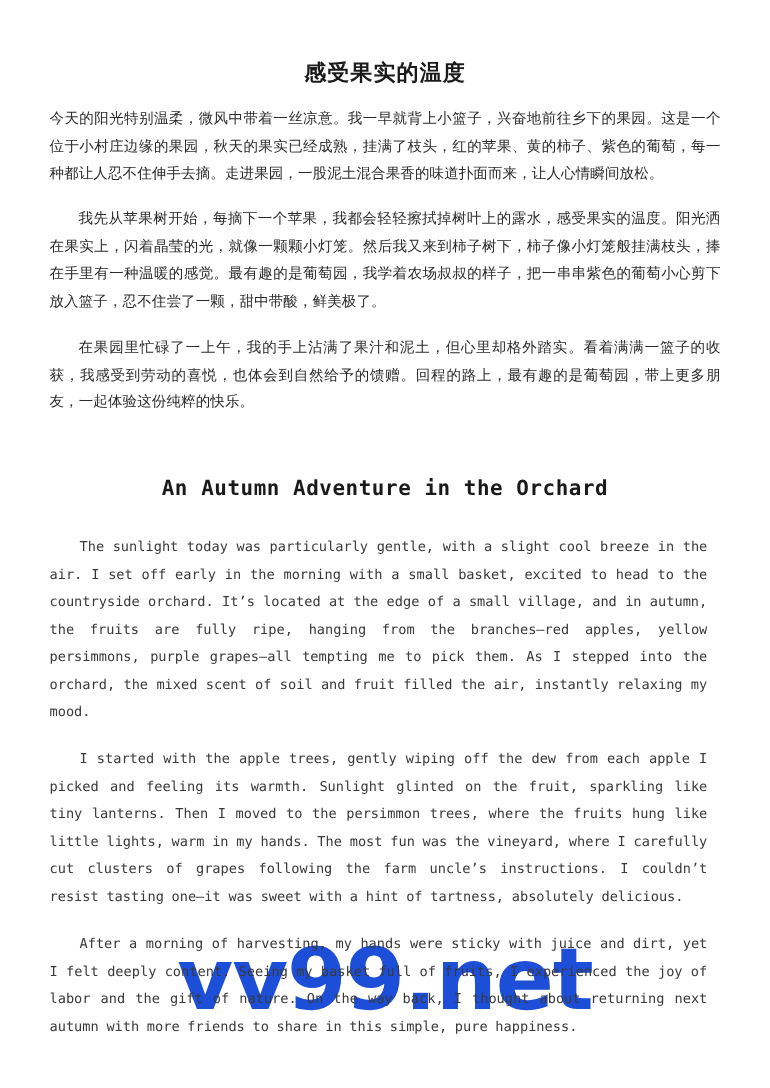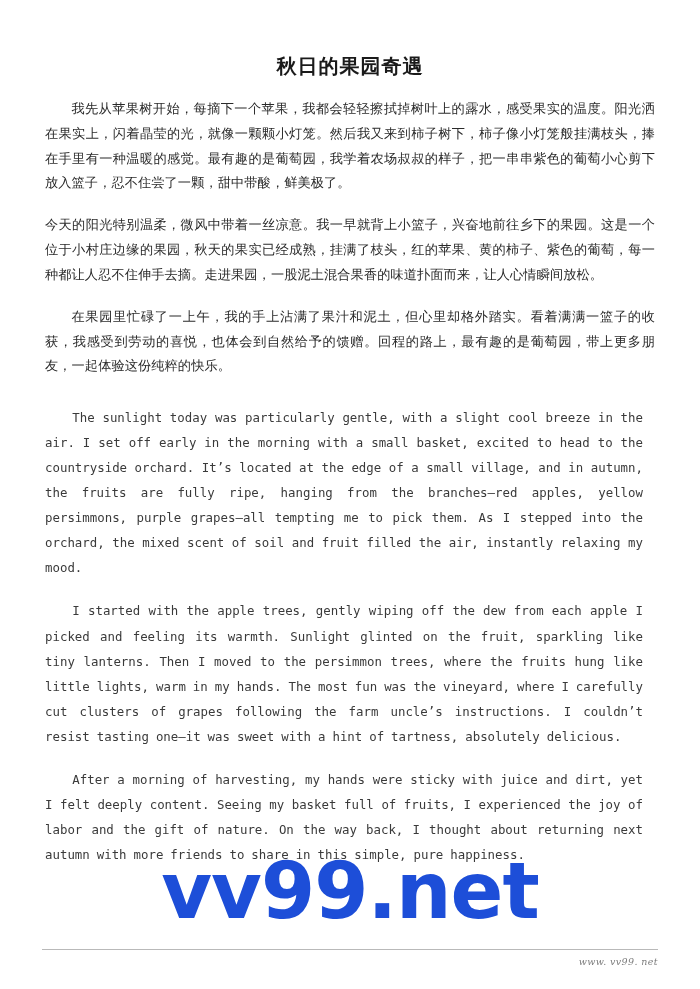--- a/index.html
+++ b/index.html
@@ -130,37 +130,34 @@
 </style>
 </head>
 <body>
 
 <div class="page">
 
   <div class="watermark">vv99.net</div>
 
   <div class="content">
 
-    <h1 class="cn-title">秋日的果园奇遇</h1>
+    <h1 class="cn-title">感受果实的温度</h1>
+
+    <p class="cn-para">今天的阳光特别温柔，微风中带着一丝凉意。我一早就背上小篮子，兴奋地前往乡下的果园。这是一个位于小村庄边缘的果园，秋天的果实已经成熟，挂满了枝头，红的苹果、黄的柿子、紫色的葡萄，每一种都让人忍不住伸手去摘。走进果园，一股泥土混合果香的味道扑面而来，让人心情瞬间放松。</p>
 
     <p class="cn-para indent">我先从苹果树开始，每摘下一个苹果，我都会轻轻擦拭掉树叶上的露水，感受果实的温度。阳光洒在果实上，闪着晶莹的光，就像一颗颗小灯笼。然后我又来到柿子树下，柿子像小灯笼般挂满枝头，捧在手里有一种温暖的感觉。最有趣的是葡萄园，我学着农场叔叔的样子，把一串串紫色的葡萄小心剪下放入篮子，忍不住尝了一颗，甜中带酸，鲜美极了。</p>
 
-    <p class="cn-para">今天的阳光特别温柔，微风中带着一丝凉意。我一早就背上小篮子，兴奋地前往乡下的果园。这是一个位于小村庄边缘的果园，秋天的果实已经成熟，挂满了枝头，红的苹果、黄的柿子、紫色的葡萄，每一种都让人忍不住伸手去摘。走进果园，一股泥土混合果香的味道扑面而来，让人心情瞬间放松。</p>
-
     <p class="cn-para indent">在果园里忙碌了一上午，我的手上沾满了果汁和泥土，但心里却格外踏实。看着满满一篮子的收获，我感受到劳动的喜悦，也体会到自然给予的馈赠。回程的路上，最有趣的是葡萄园，带上更多朋友，一起体验这份纯粹的快乐。</p>
 
+    <h2 class="en-title">An Autumn Adventure in the Orchard</h2>
 
     <div class="en-body">
       <p class="en-para">The sunlight today was particularly gentle, with a slight cool breeze in the air. I set off early in the morning with a small basket, excited to head to the countryside orchard. It’s located at the edge of a small village, and in autumn, the fruits are fully ripe, hanging from the branches—red apples, yellow persimmons, purple grapes—all tempting me to pick them. As I stepped into the orchard, the mixed scent of soil and fruit filled the air, instantly relaxing my mood.</p>
 
       <p class="en-para">I started with the apple trees, gently wiping off the dew from each apple I picked and feeling its warmth. Sunlight glinted on the fruit, sparkling like tiny lanterns. Then I moved to the persimmon trees, where the fruits hung like little lights, warm in my hands. The most fun was the vineyard, where I carefully cut clusters of grapes following the farm uncle’s instructions. I couldn’t resist tasting one—it was sweet with a hint of tartness, absolutely delicious.</p>
 
       <p class="en-para">After a morning of harvesting, my hands were sticky with juice and dirt, yet I felt deeply content. Seeing my basket full of fruits, I experienced the joy of labor and the gift of nature. On the way back, I thought about returning next autumn with more friends to share in this simple, pure happiness.</p>
     </div>
 
   </div>
 
-  <div class="footer">
-    <div class="footer-rule"></div>
-    <div class="footer-text">www. vv99. net</div>
-  </div>
 
 </div>
 
 </body></html>

